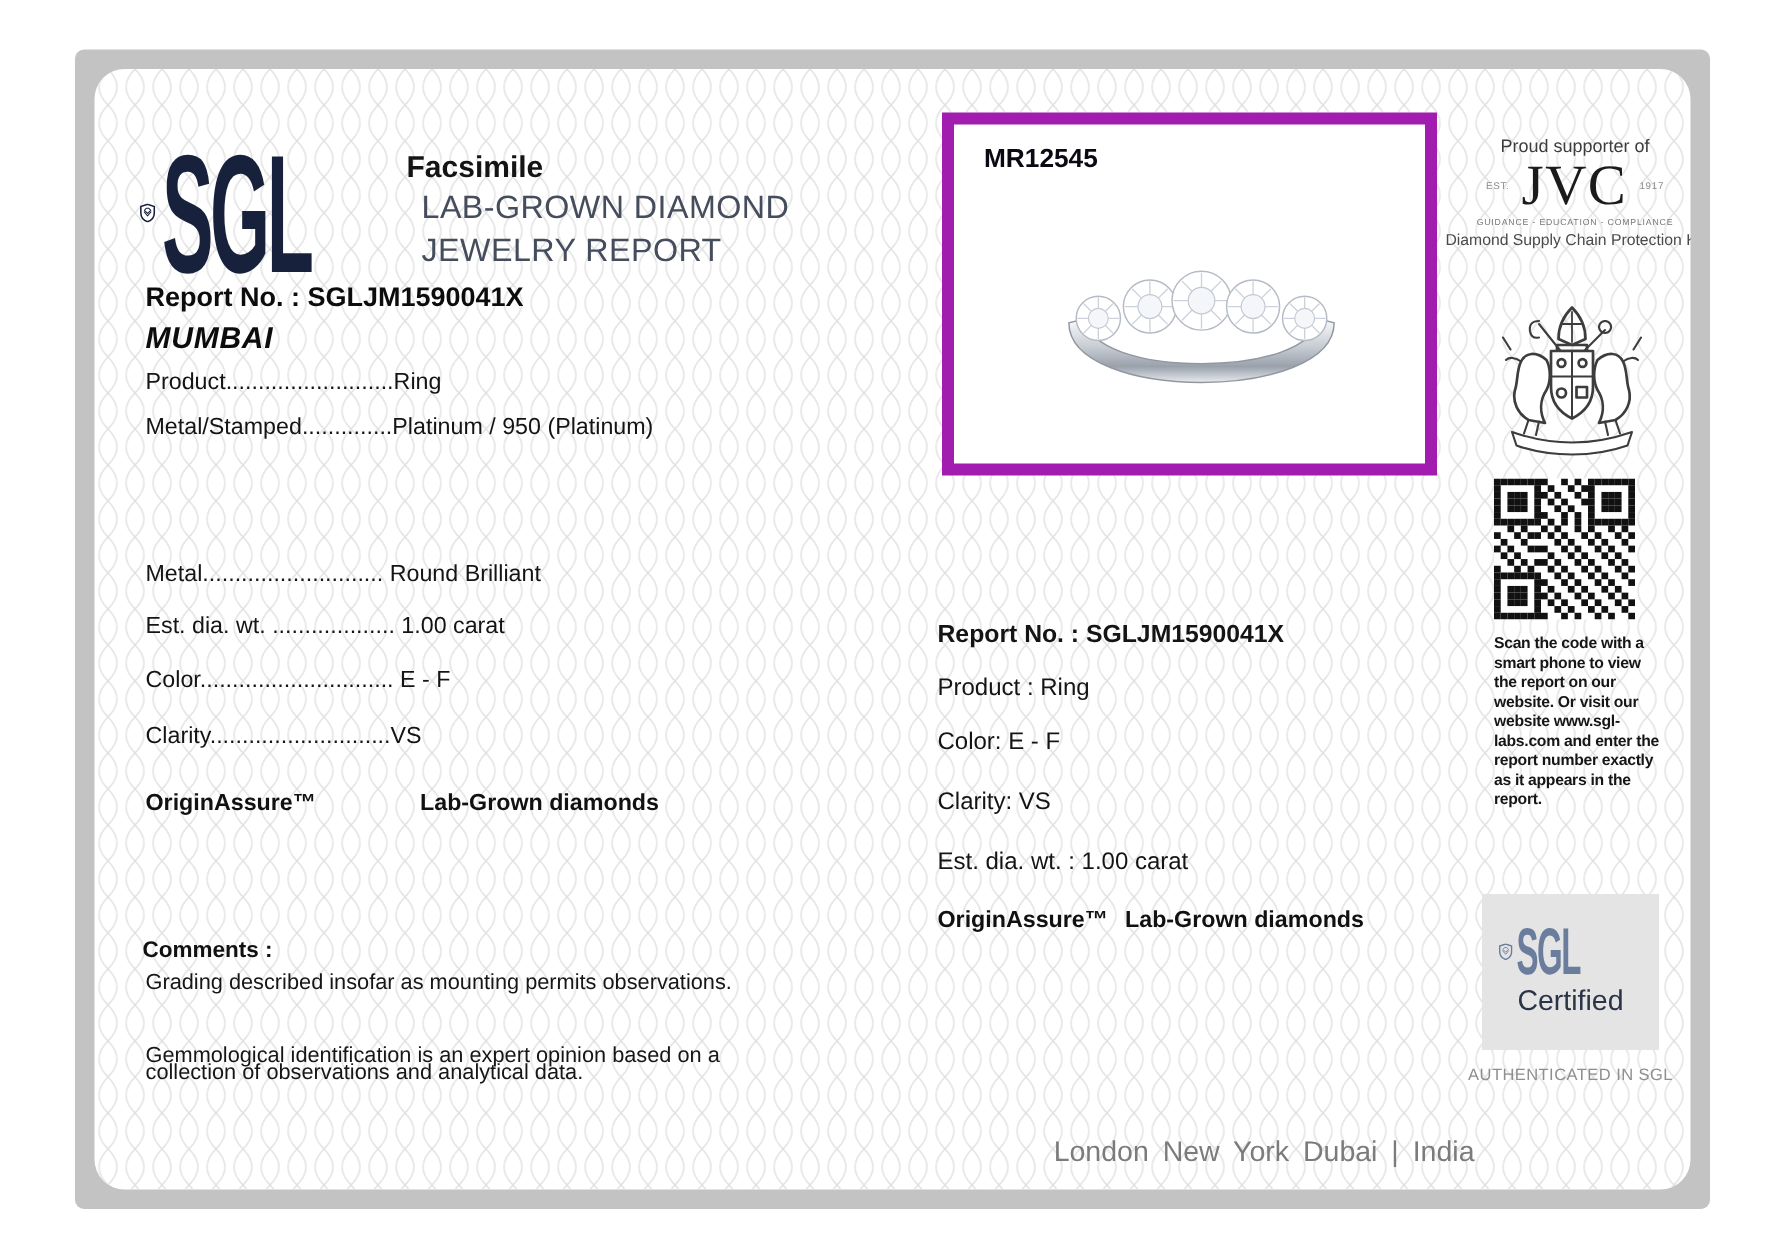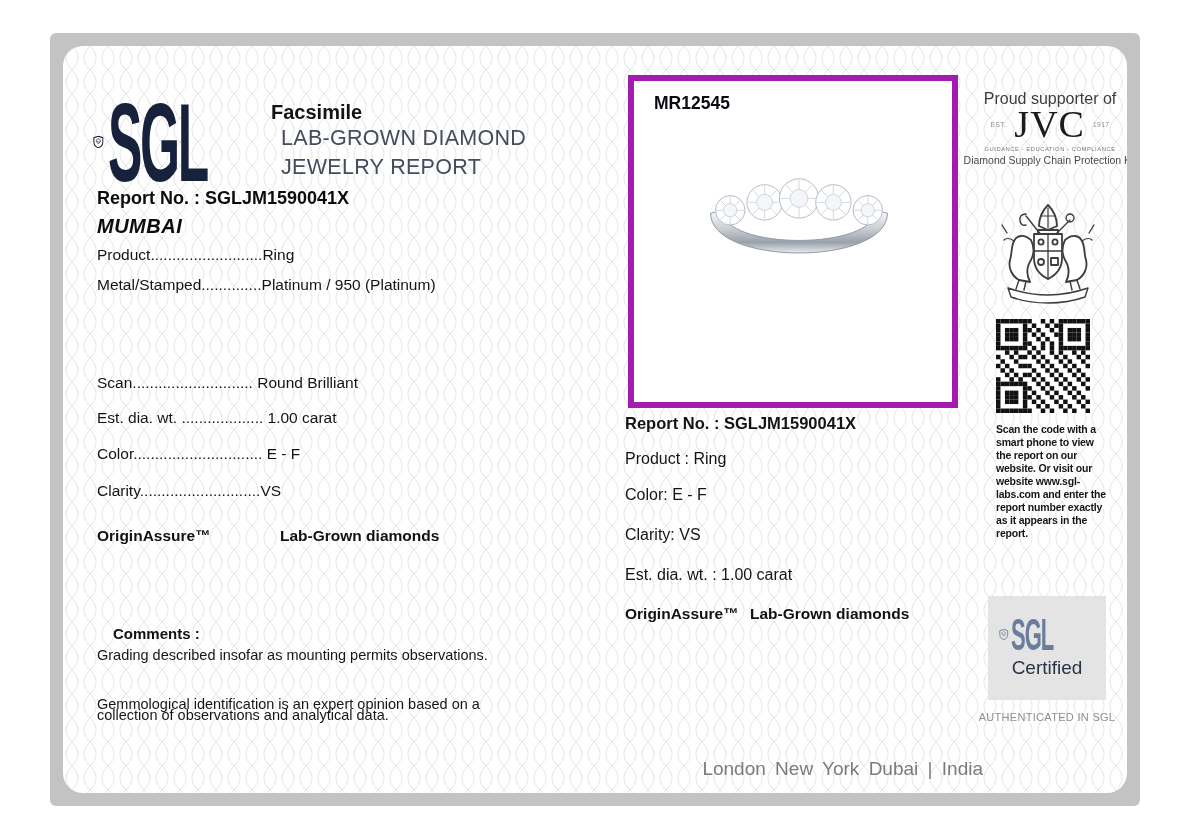--- a/index.html
+++ b/index.html
@@ -25,38 +25,38 @@
   .location  { left:34px; top:169px; font-size:20px; font-weight:bold; color:#0c0c0c; letter-spacing:.5px;font-style:italic; }
 
   .row { left:34px; font-size:15.5px; color:#141414; white-space:nowrap; }
   .row .lbl-b { font-weight:bold; }
   .r-product { top:200px; } .r-metal { top:230px; }
   .r-d0 { top:298px; } .r-d1 { top:328px; } .r-d2 { top:363px; } .r-d3 { top:399px; } .r-d4 { top:436px; }
 
   .origin-label { left:34px; top:481px; font-size:15.5px; font-weight:bold; color:#111; }
   .origin-value { left:217px; top:481px; font-size:15.5px; font-weight:bold; color:#111; }
 
-  .comments-title { left:50px; top:579px; font-size:15px; font-weight:bold; color:#111; }
+  .comments-title { left:32px; top:579px; font-size:15px; font-weight:bold; color:#111; }
   .comments-line  { left:34px; font-size:14.5px; color:#161616; }
   .c0 { top:601px; } .c1 { top:622px;margin-top:28px; } .c2 { top:643px;margin-top:18px; }
 
   
-  .photo-box { left:565px; top:29px; width:330px; height:333px; background:#fff;
-               border:6px solid #a21caf; }
+  .photo-box { left:565px; top:29px; width:330px; height:242px; background:#fff;
+               border:8px solid #a21caf; }
   .style-no { position:absolute; left:20px; top:12px; font-size:17.5px; font-weight:bold; color:#0a0a14; }
   .ring-svg { position:absolute; left:52px; top:72px; }
 
   .sum { left:562px; font-size:16px; color:#141414; white-space:nowrap; }
   .sum-rep { top:368px; font-size:16.5px; font-weight:bold; }
   .s0 { top:404px; } .s1 { top:440px; } .s2 { top:480px; } .s3 { top:520px; }
   .sum-origin-l { left:562px; top:559px; font-size:15.5px; font-weight:bold; color:#111; }
   .sum-origin-v { left:687px; top:559px; font-size:15.5px; font-weight:bold; color:#111; }
 
   
-  .proud { left:912px; top:44px; width:150px; text-align:center; font-size:16px; color:#3d3d3d; }
+  .proud { left:912px; top:44px; width:150px; text-align:center; font-size:12px; color:#3d3d3d; }
   .jvc-row { left:912px; top:58px; width:150px; display:flex; justify-content:center;
              align-items:center; gap:8px; }
   .jvc-est { font-size:6.5px; color:#8a8a8a; letter-spacing:.5px; }
   .jvc-name { font-family:"Liberation Serif", serif; font-size:38px; line-height:40px;
               color:#1b1b1b; letter-spacing:1px; }
   .jvc-tagline { left:906px; top:100px; width:162px; text-align:center; font-size:5.8px;
                  color:#777; letter-spacing:.55px; white-space:nowrap; }
   .jvc-kit { left:899px; top:108px; width:176px; text-align:center; font-size:10.5px;
              color:#4a4a4a; white-space:nowrap; }
 
@@ -114,21 +114,21 @@
       <div class="abs facsimile">Facsimile</div>
       <div class="abs title-line t1">LAB-GROWN DIAMOND</div>
       <div class="abs title-line t2">JEWELRY REPORT</div>
 
       <div class="abs report-no">Report No. : SGLJM1590041X</div>
       <div class="abs location">MUMBAI</div>
 
       <div class="abs row r-product"><span>Product</span><span>..........................</span><span>Ring</span></div>
       <div class="abs row r-metal"><span>Metal/Stamped</span><span>..............</span><span>Platinum / 950 (Platinum)</span></div>
 
-      <div class="abs row r-d1"><span>Scan</span><span>............................</span><span> Round Brilliant</span></div>
+      <div class="abs row r-d1"><span>Metal</span><span>............................</span><span> Round Brilliant</span></div>
       <div class="abs row r-d2"><span>Est. dia. wt. </span><span>...................</span><span> 1.00 carat</span></div>
       <div class="abs row r-d3"><span>Color</span><span>..............................</span><span> E - F</span></div>
       <div class="abs row r-d4"><span>Clarity</span><span>............................</span><span>VS</span></div>
 
       <div class="abs origin-label">OriginAssure™</div>
       <div class="abs origin-value">Lab-Grown diamonds</div>
 
       <div class="abs comments-title">Comments :</div>
       <div class="abs comments-line c0">Grading described insofar as mounting permits observations.</div>
       <div class="abs comments-line c1">Gemmological identification is an expert opinion based on a</div>

